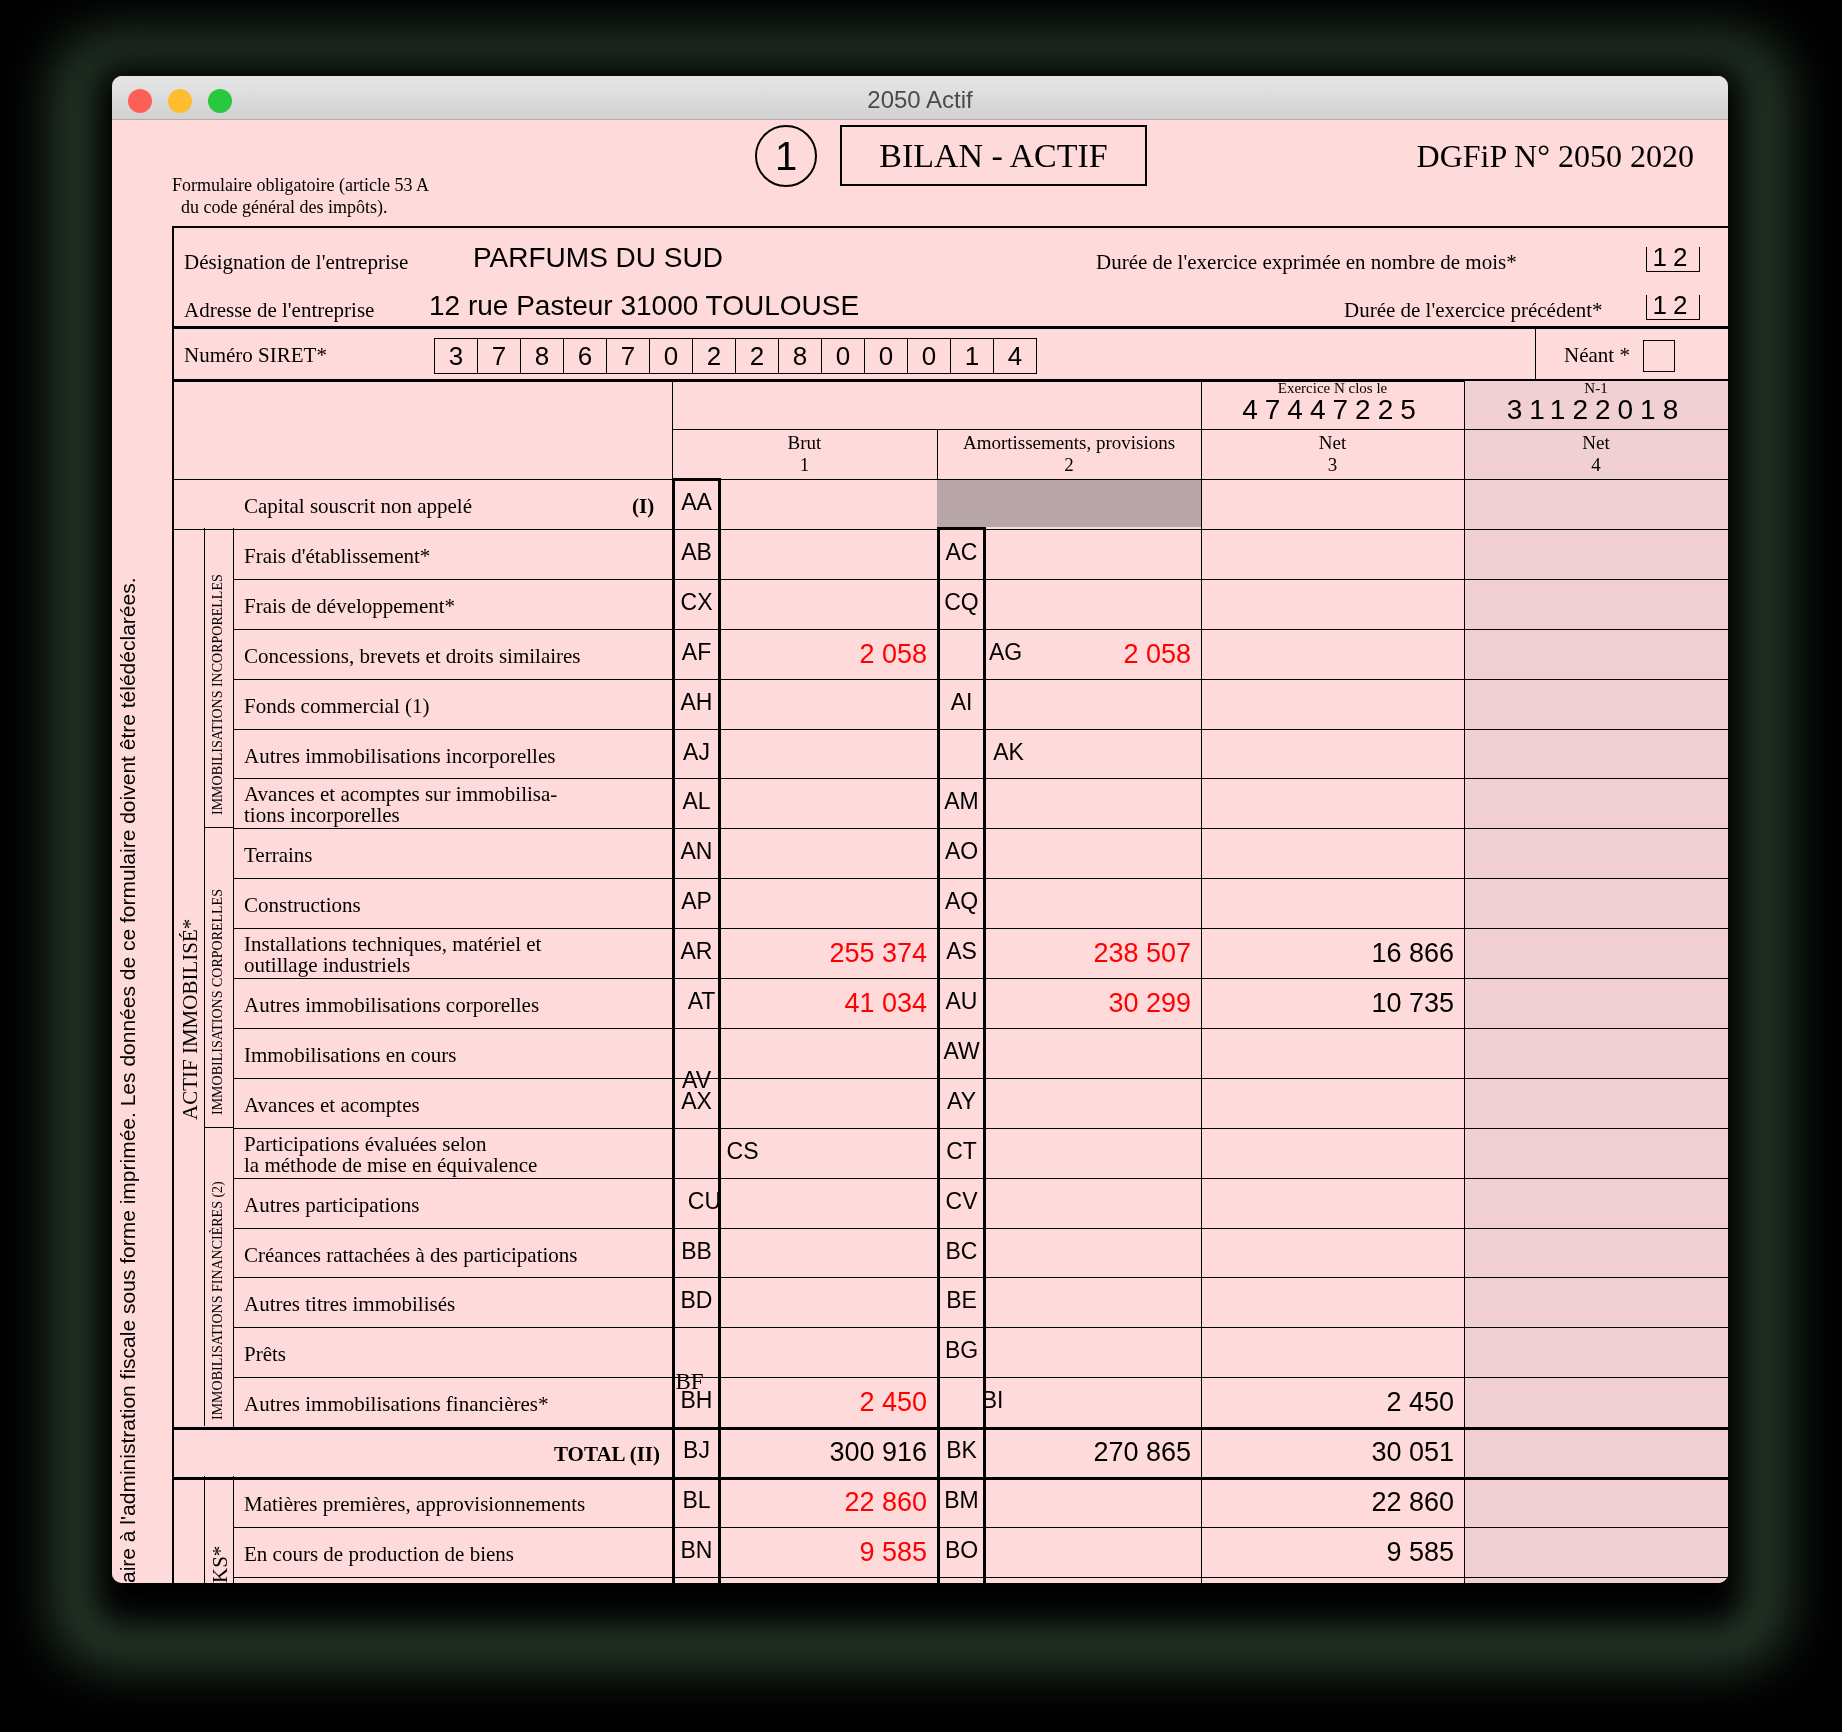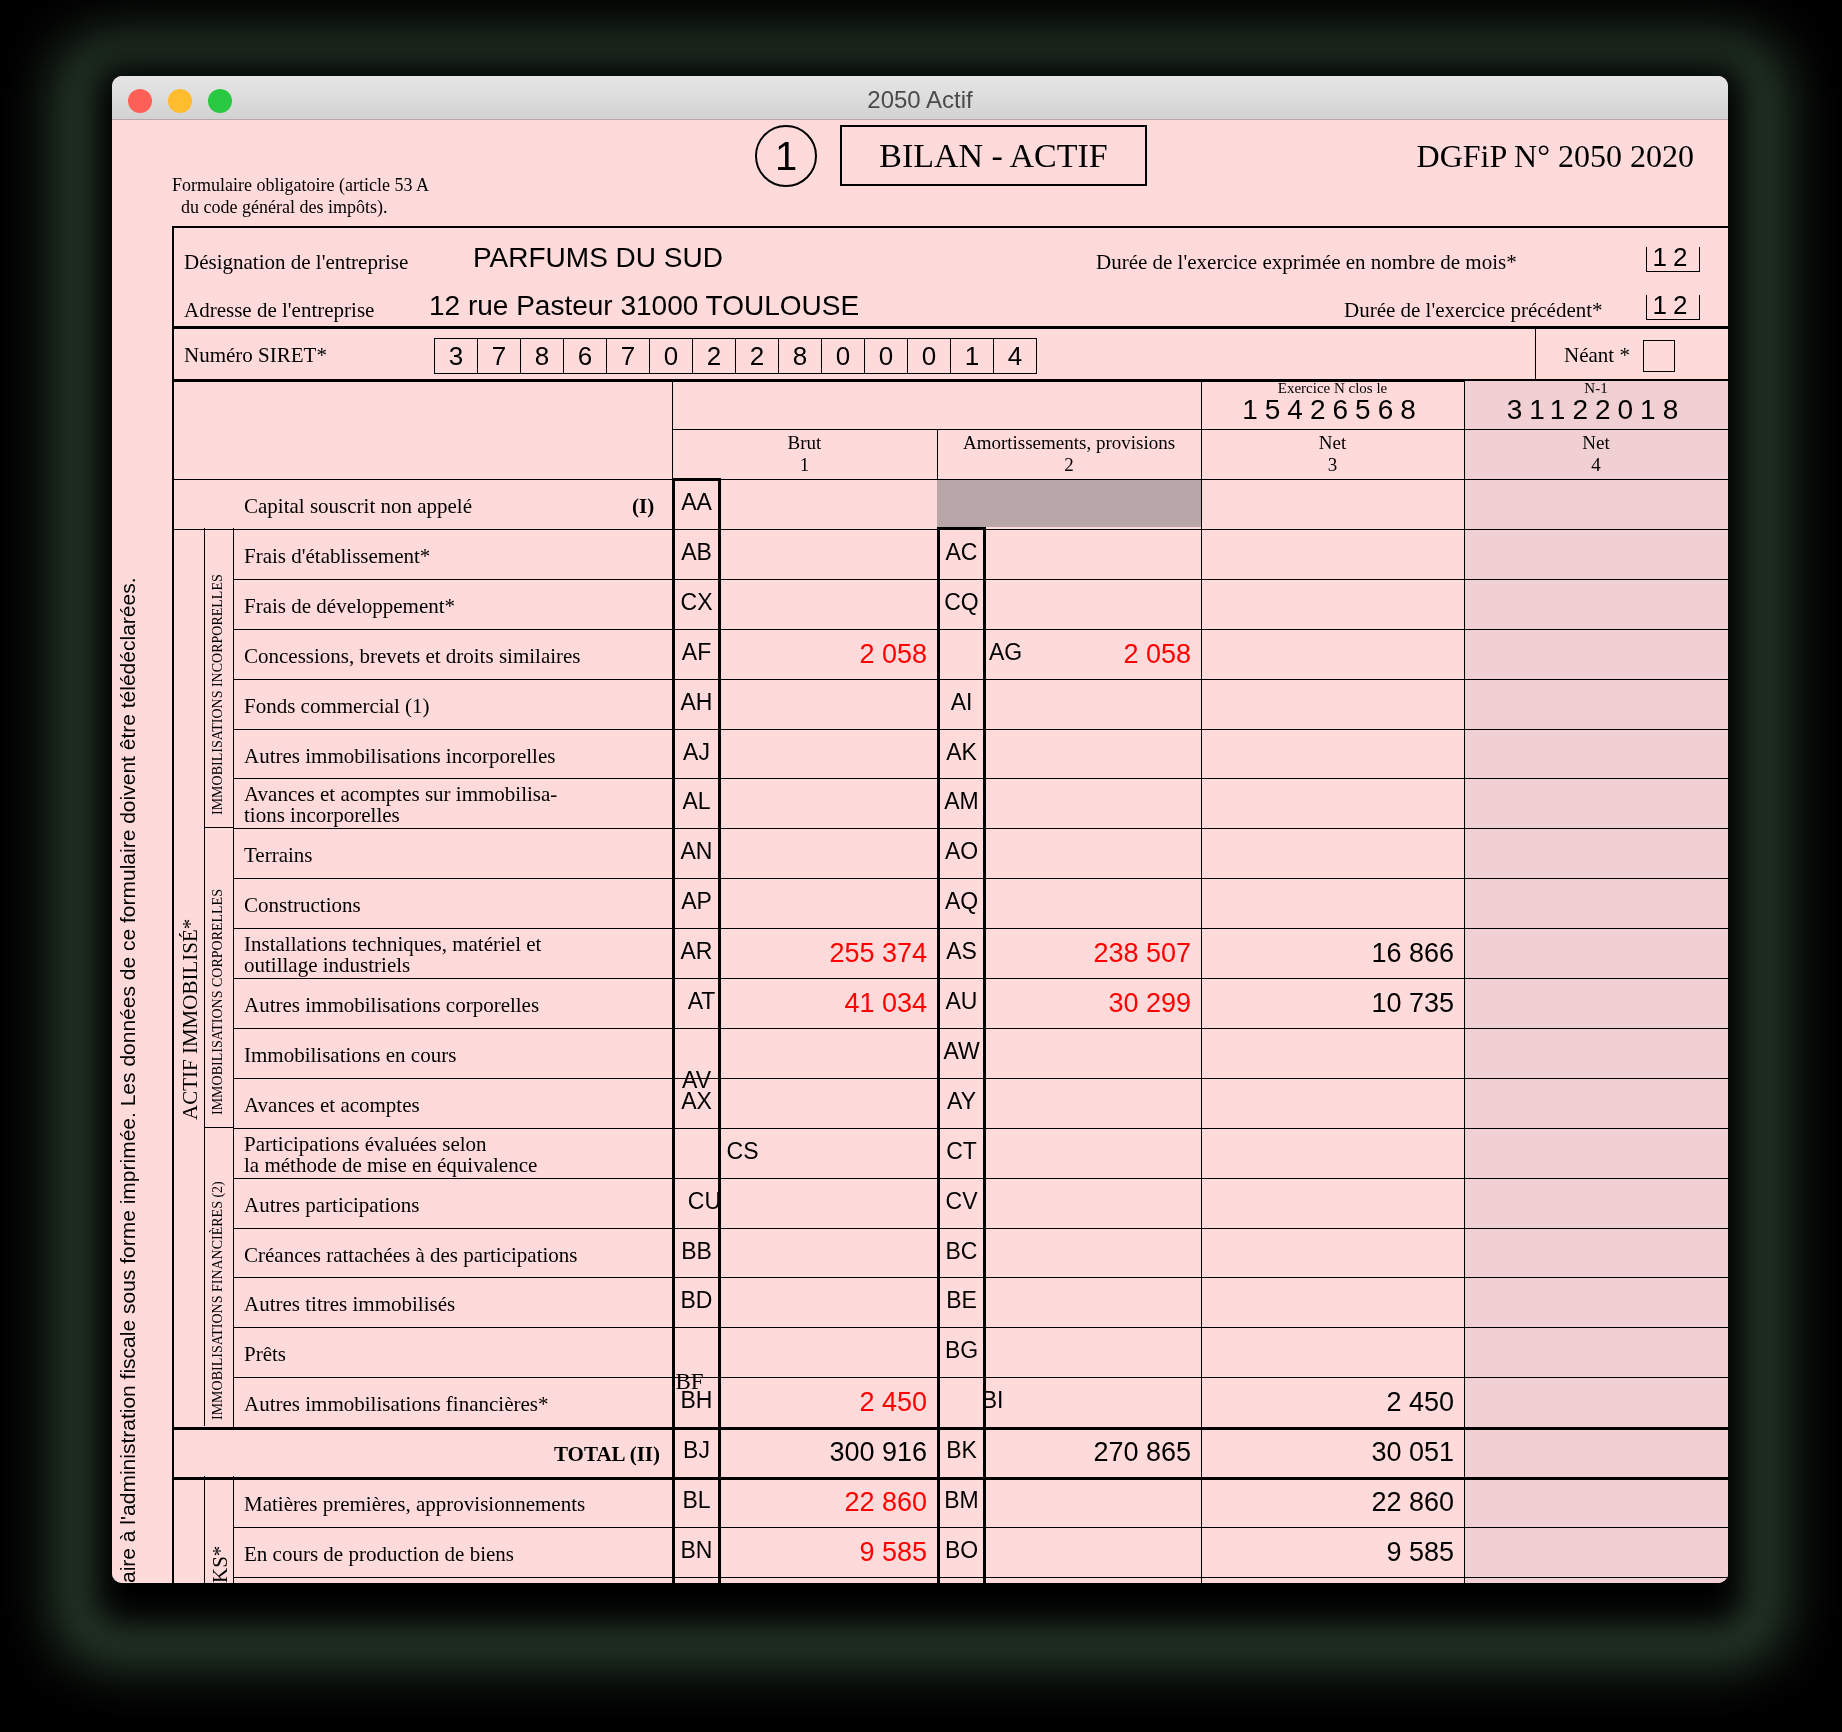--- a/index.html
+++ b/index.html
@@ -116,21 +116,21 @@
 
     <div class="greybg" style="left:825px; top:359px; width:264px; height:48px;"></div>
 
     <div class="vline" style="left:560px; top:261px; height:98px;"></div>
     <div class="vline" style="left:1089px; top:261px; height:1202px;"></div>
     <div class="vline" style="left:1352px; top:261px; height:1202px;"></div>
     <div class="hline" style="left:560px; width:1057px; top:309px;"></div>
     <div class="vline" style="left:825px; top:309px; height:50px;"></div>
 
     <div class="smallhead" style="left:1089px; width:263px; top:260px;">Exercice N clos le</div>
-    <div class="datehead" style="left:1089px; width:263px; top:274px;">15426568</div>
+    <div class="datehead" style="left:1089px; width:263px; top:274px;">47447225</div>
     <div class="smallhead" style="left:1352px; width:264px; top:260px;">N-1</div>
     <div class="datehead" style="left:1352px; width:264px; top:274px;">31122018</div>
 
     <div class="colhead" style="left:560px; width:265px; top:312px;">
         <div>Brut</div>
         <div>1</div>
       </div>
     <div class="colhead" style="left:825px; width:264px; top:312px;">
         <div>Amortissements, provisions</div>
         <div>2</div>
@@ -207,21 +207,21 @@
         <div class="code" style="left:560px; width:49px; top:569px;">AH</div>
         <div class="code" style="left:825px; width:49px; top:569px;">AI</div>
         <div class="num red" style="left:609px; width:206px; top:569px;"></div>
         <div class="num red" style="left:874px; width:205px; top:569px;"></div>
         <div class="num" style="left:1092px; width:250px; top:569px;"></div>
         <div class="num" style="left:1355px; width:250px; top:569px;"></div>
         <div class="hline" style="left:121px; width:1496px; top:658px;"></div>
         <div class="vline" style="left:121px; top:609px; height:49px;"></div>
         <div class="rowlabel" style="left:132px; top:625px;">Autres immobilisations incorporelles</div>
         <div class="code" style="left:560px; width:49px; top:619px;">AJ</div>
-        <div class="code" style="left:825px; width:49px; top:619px;">AK</div>
+        <div class="code" style="left:825px; width:49px; top:619px;padding-left:47px;">AK</div>
         <div class="num red" style="left:609px; width:206px; top:619px;"></div>
         <div class="num red" style="left:874px; width:205px; top:619px;"></div>
         <div class="num" style="left:1092px; width:250px; top:619px;"></div>
         <div class="num" style="left:1355px; width:250px; top:619px;"></div>
         <div class="hline" style="left:121px; width:1496px; top:708px;"></div>
         <div class="vline" style="left:121px; top:658px; height:50px;"></div>
         <div class="rowlabel" style="left:132px; top:663px;">Avances et acomptes sur immobilisa-</div>
         <div class="rowlabel" style="left:132px; top:684px;">tions incorporelles</div>
         <div class="code" style="left:560px; width:49px; top:668px;">AL</div>
         <div class="code" style="left:825px; width:49px; top:668px;">AM</div>

